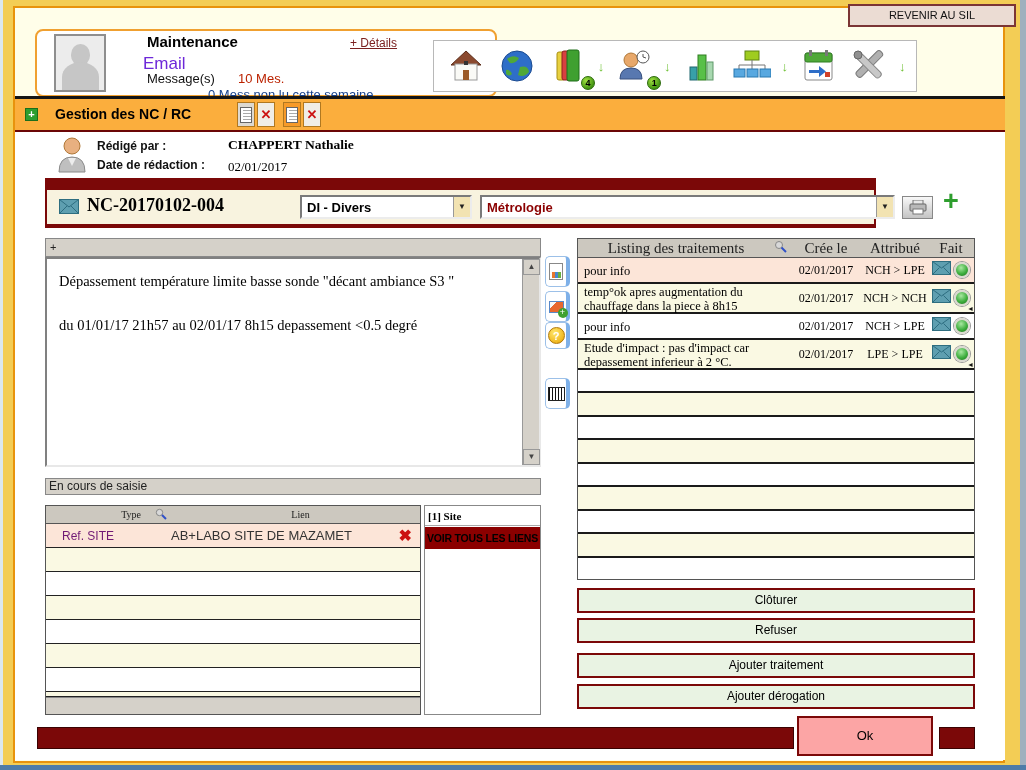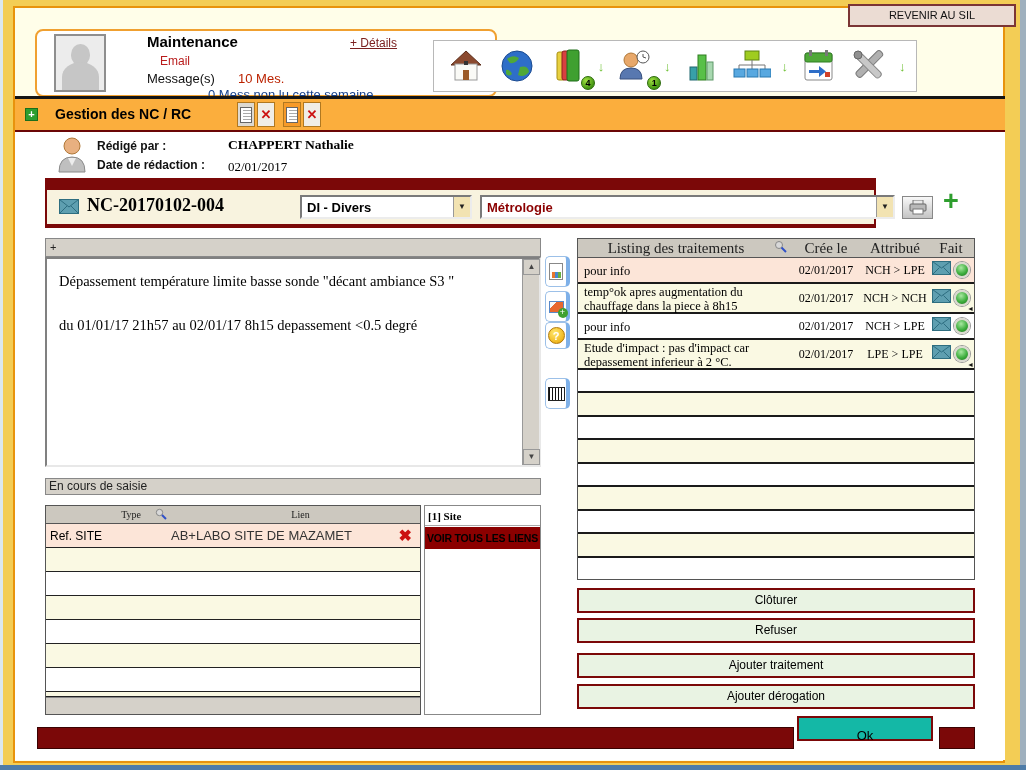--- a/index.html
+++ b/index.html
@@ -16,21 +16,21 @@
   
   #revenir { position:absolute; left:848px; top:4px; width:168px; height:23px; background:#EBDCD3; border:2px solid #7B3535; color:#111; font-size:11px; text-align:center; line-height:19px; cursor:default; }
 
   
   #user-card { position:absolute; left:35px; top:29px; width:462px; height:68px; background:#fff; border:2px solid #F0A030; border-radius:8px; }
   #avatar { position:absolute; left:17px; top:3px; width:52px; height:58px; background:#ECECEC; border:2px solid #8E8E8E; overflow:hidden; }
   #avatar .head { position:absolute; left:15px; top:8px; width:19px; height:21px; background:#C6C6C6; border-radius:50% 50% 45% 45%; }
   #avatar .body { position:absolute; left:6px; top:26px; width:37px; height:30px; background:#C6C6C6; border-radius:50% 50% 0 0; }
   .uc-title { position:absolute; left:110px; top:2px; font-size:15px; font-weight:bold; color:#000; }
   .uc-details { position:absolute; left:313px; top:5px; font-size:12px; color:#7B2020; text-decoration:underline; }
-  .uc-email1 { position:absolute; left:123px; top:23px; font-size:12px; color:#b91c1c; }
+  .uc-email1 { position:absolute; left:106px; top:23px; font-size:17px; color:#6d28d9; }
   .uc-email2 { position:absolute; left:110px; top:40px; font-size:13px; color:#111; }
   .uc-count { position:absolute; left:201px; top:40px; font-size:13px; color:#BB2200; }
   .uc-unread { position:absolute; left:171px; top:56px; font-size:13px; color:#16418C; }
 
   
   #toolbar { position:absolute; left:433px; top:40px; width:484px; height:52px; background:#fff; border:1px solid #B8B8B8; display:flex; align-items:center; justify-content:space-around; padding:0 6px; }
   .tb-item { position:relative; width:46px; height:40px; display:flex; align-items:center; justify-content:center; }
   .tb-badge { position:absolute; right:-4px; bottom:-4px; width:14px; height:14px; border-radius:50%; background:radial-gradient(circle at 35% 30%, #9FE040, #3F9010 75%); border:1px solid #2A6A0A; color:#000; font-size:9px; font-weight:bold; text-align:center; line-height:12px; }
   .tb-arrow { color:#6CBF30; font-weight:bold; font-size:13px; width:10px; text-align:center; }
 
@@ -79,21 +79,21 @@
   .minipic { width:15px; height:12px; background:linear-gradient(135deg, #F8F8F8 30%, #E86830 30%); border:1px solid #5888C8; position:relative; }
   .minipic::after { content:"+"; position:absolute; right:-5px; bottom:-6px; width:10px; height:10px; background:#3FA030; border-radius:50%; color:#fff; font-size:9px; line-height:9px; text-align:center; }
 
   #status-bar { position:absolute; left:45px; top:478px; width:496px; height:17px; background:#D5D1C9; border:1px solid #888; font-size:12px; color:#222; padding-left:3px; line-height:14px; }
 
   
   #links-table { position:absolute; left:45px; top:505px; width:376px; height:210px; border:1px solid #555; background:#fff; display:flex; flex-direction:column; }
   .l-header { height:18px; background:#CCC8BF; border-bottom:1px solid #555; display:flex; font-family:"Liberation Serif", serif; font-size:10px; color:#222; align-items:center; }
   .l-row { display:flex; border-bottom:1px solid #222; align-items:center; position:relative; }
   .l-row.h24 { height:24px; }
-  .l-type { width:125px; padding-left:4px; font-size:12px; color:#000000; }
+  .l-type { width:125px; padding-left:16px; font-size:12px; color:#701a75; }
   .l-link { flex:1; font-size:13px; color:#333; }
   .l-del { position:absolute; right:8px; top:2px; color:#CC1111; font-weight:bold; font-size:16px; }
   .l-footer { height:17px; background:#D5D1C9; border-top:1px solid #888; margin-top:auto; }
   .pink { background:#FCE5D8; }
   .cream { background:#FAF9E3; }
   .white { background:#fff; }
 
   #site-box { position:absolute; left:424px; top:505px; width:117px; height:210px; background:#fff; border:1px solid #888; }
   #site-label { padding:4px 3px 3px 3px; font-family:"Liberation Serif", serif; font-weight:bold; font-size:11px; border-bottom:1px solid #aaa; }
   #voir-liens { margin-top:1px; background:#8B0000; color:#000; font-weight:bold; font-size:10.5px; padding:5px 2px; letter-spacing:-0.2px; white-space:nowrap; }
@@ -115,21 +115,21 @@
   .t-row:last-child { border-bottom:none; }
   .led { width:16px; height:16px; border-radius:50%; background:radial-gradient(circle at 42% 32%, #A8E8A0, #3FAF3F 55%, #1E7A1E 92%); border:2px solid #DADAD0; box-shadow:0 0 0 1px #999; }
   .trunc { position:absolute; right:0px; bottom:0px; font-size:7px; color:#111; }
 
   
   .action-btn { position:absolute; left:577px; width:398px; height:25px; background:#E9F3E3; border:2px solid #7B0808; font-size:12px; color:#000; text-align:center; line-height:21px; }
 
   
   #red-bar-left { position:absolute; left:37px; top:727px; width:757px; height:22px; background:#7B0808; border:1px solid #3a0202; }
   #red-bar-right { position:absolute; left:939px; top:727px; width:36px; height:22px; background:#7B0808; border:1px solid #3a0202; }
-  #ok-btn { position:absolute; left:797px; top:716px; width:136px; height:25px; background:#14b8a6; border:2px solid #7B0808; font-size:13px; color:#000; text-align:center; line-height:36px; }
+  #ok-btn { position:absolute; left:797px; top:716px; width:136px; height:40px; background:#fca5a5; border:2px solid #7B0808; font-size:13px; color:#000; text-align:center; line-height:36px; }
 </style>
 </head>
 <body>
 
 <div id="screen">
   <div id="gold-frame"></div>
   <div id="left-strip"></div>
   <div id="right-strip"></div>
   <div id="bottom-strip"></div>
   <div id="window"></div>

